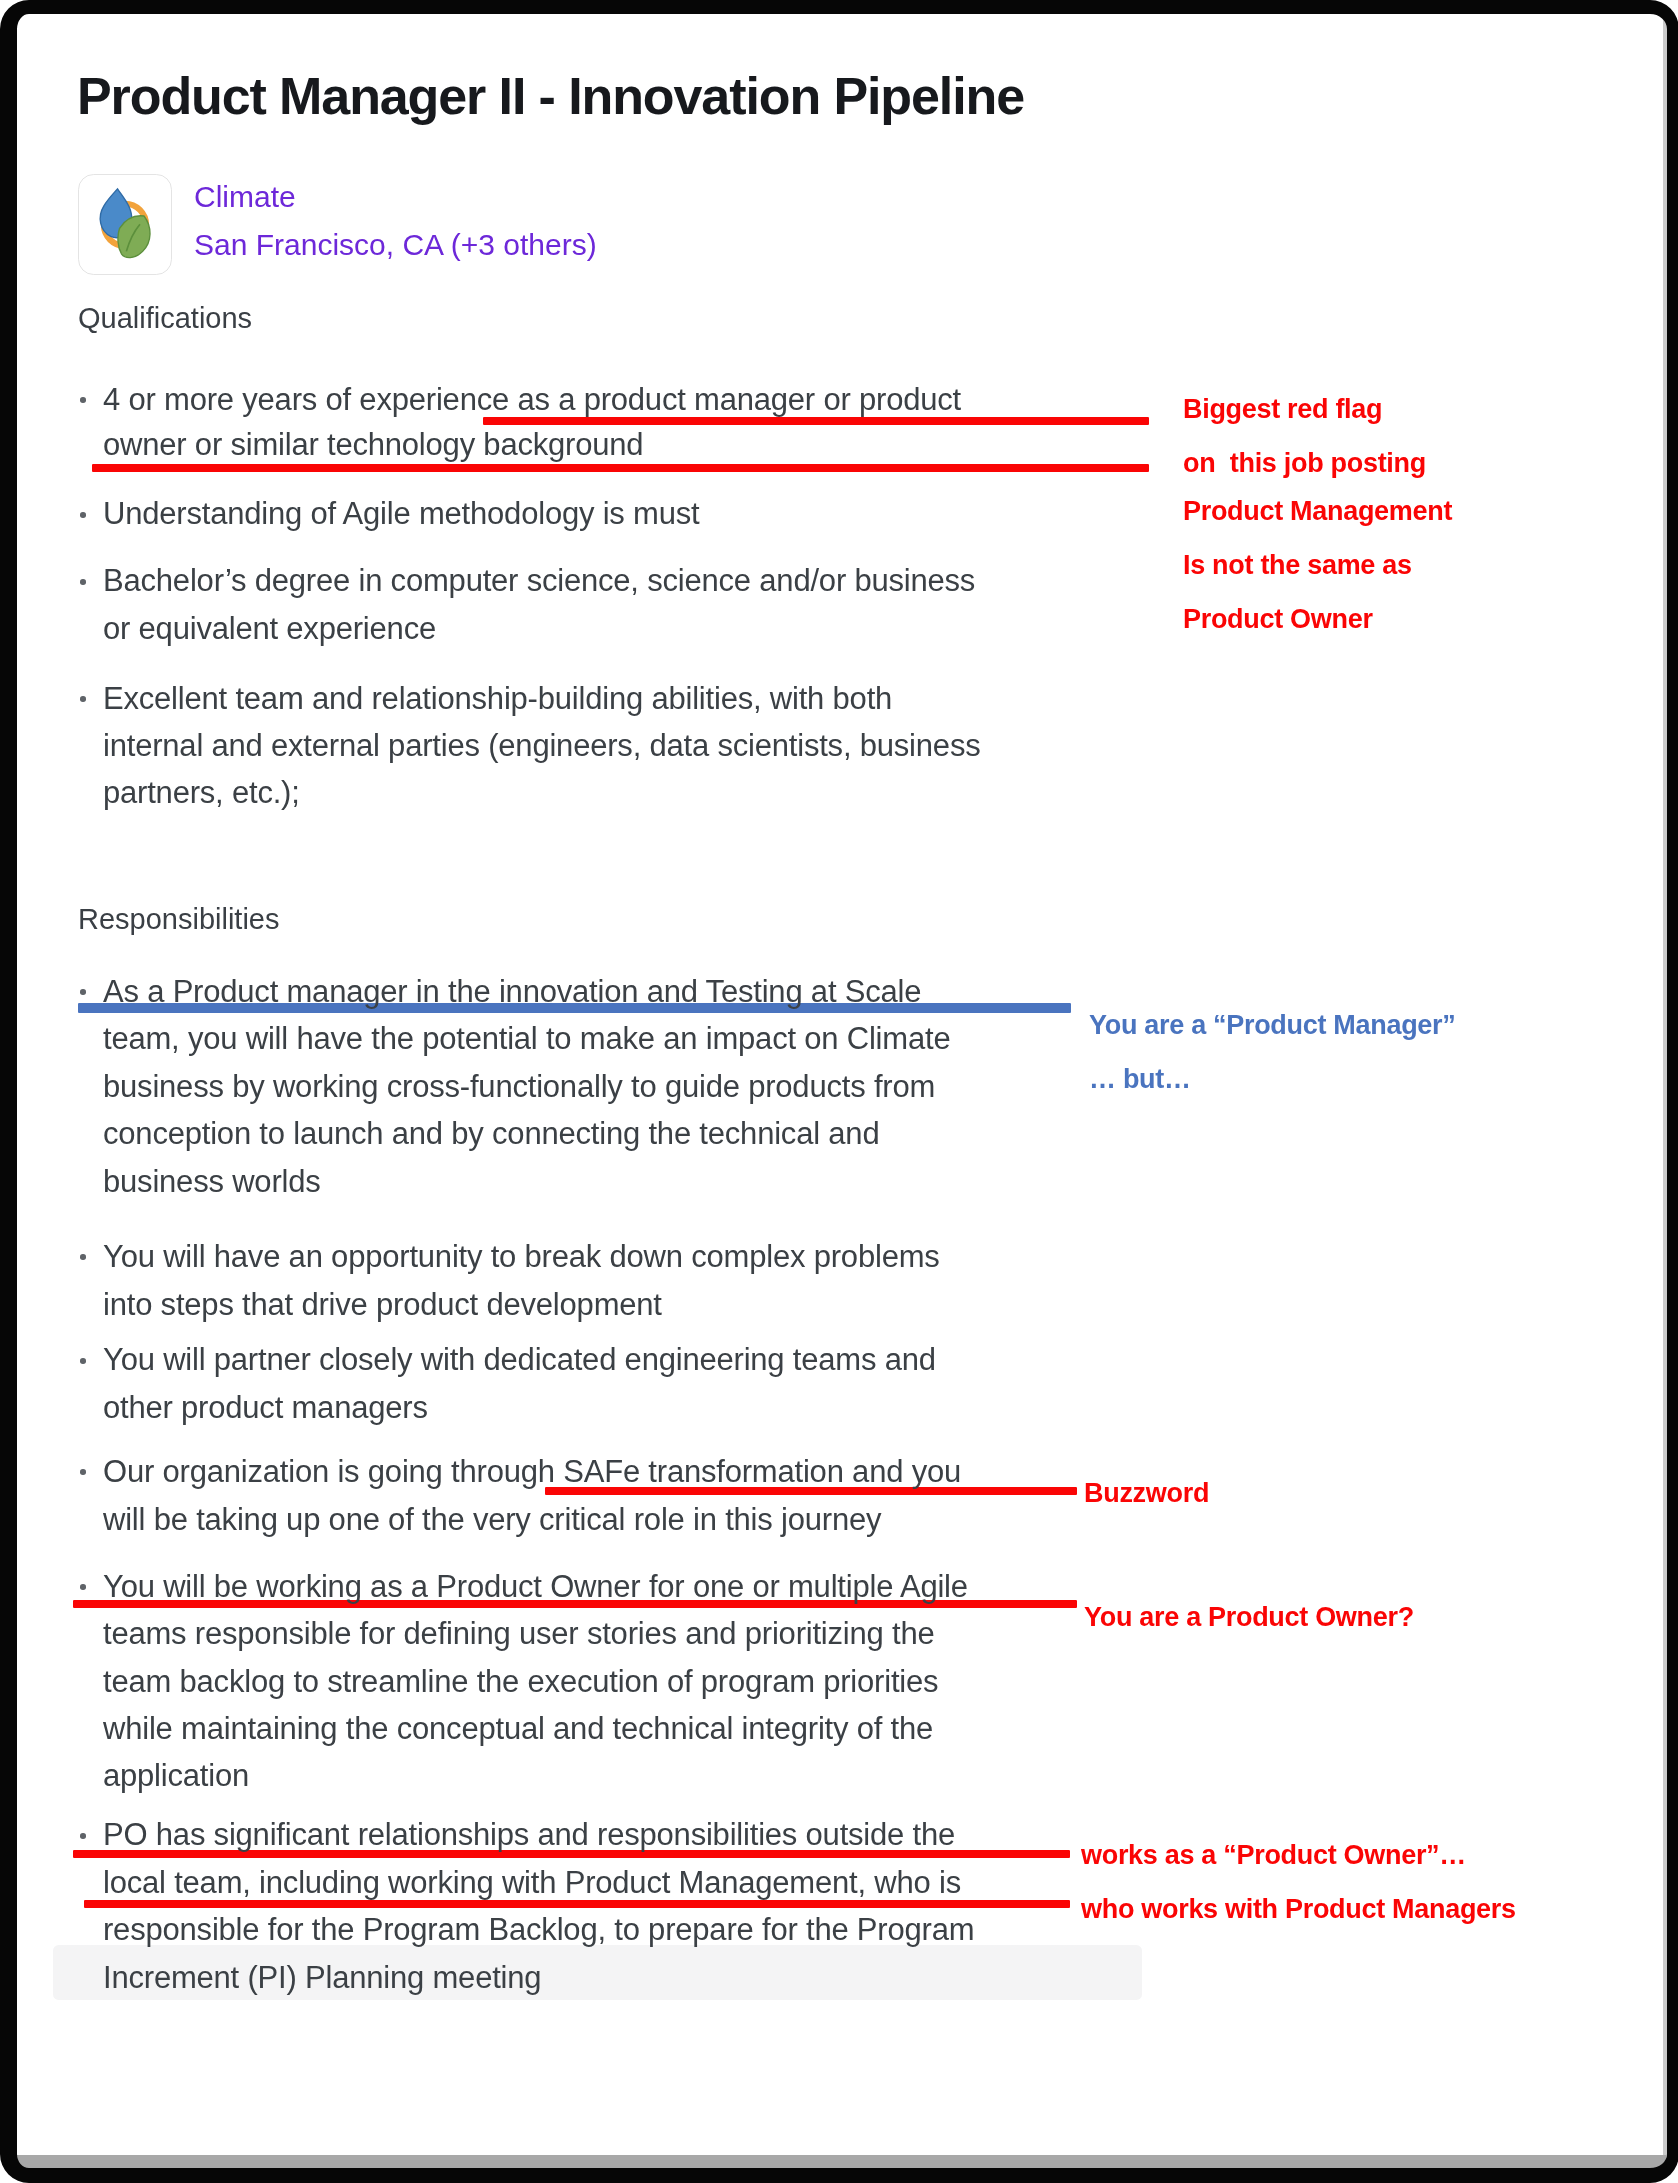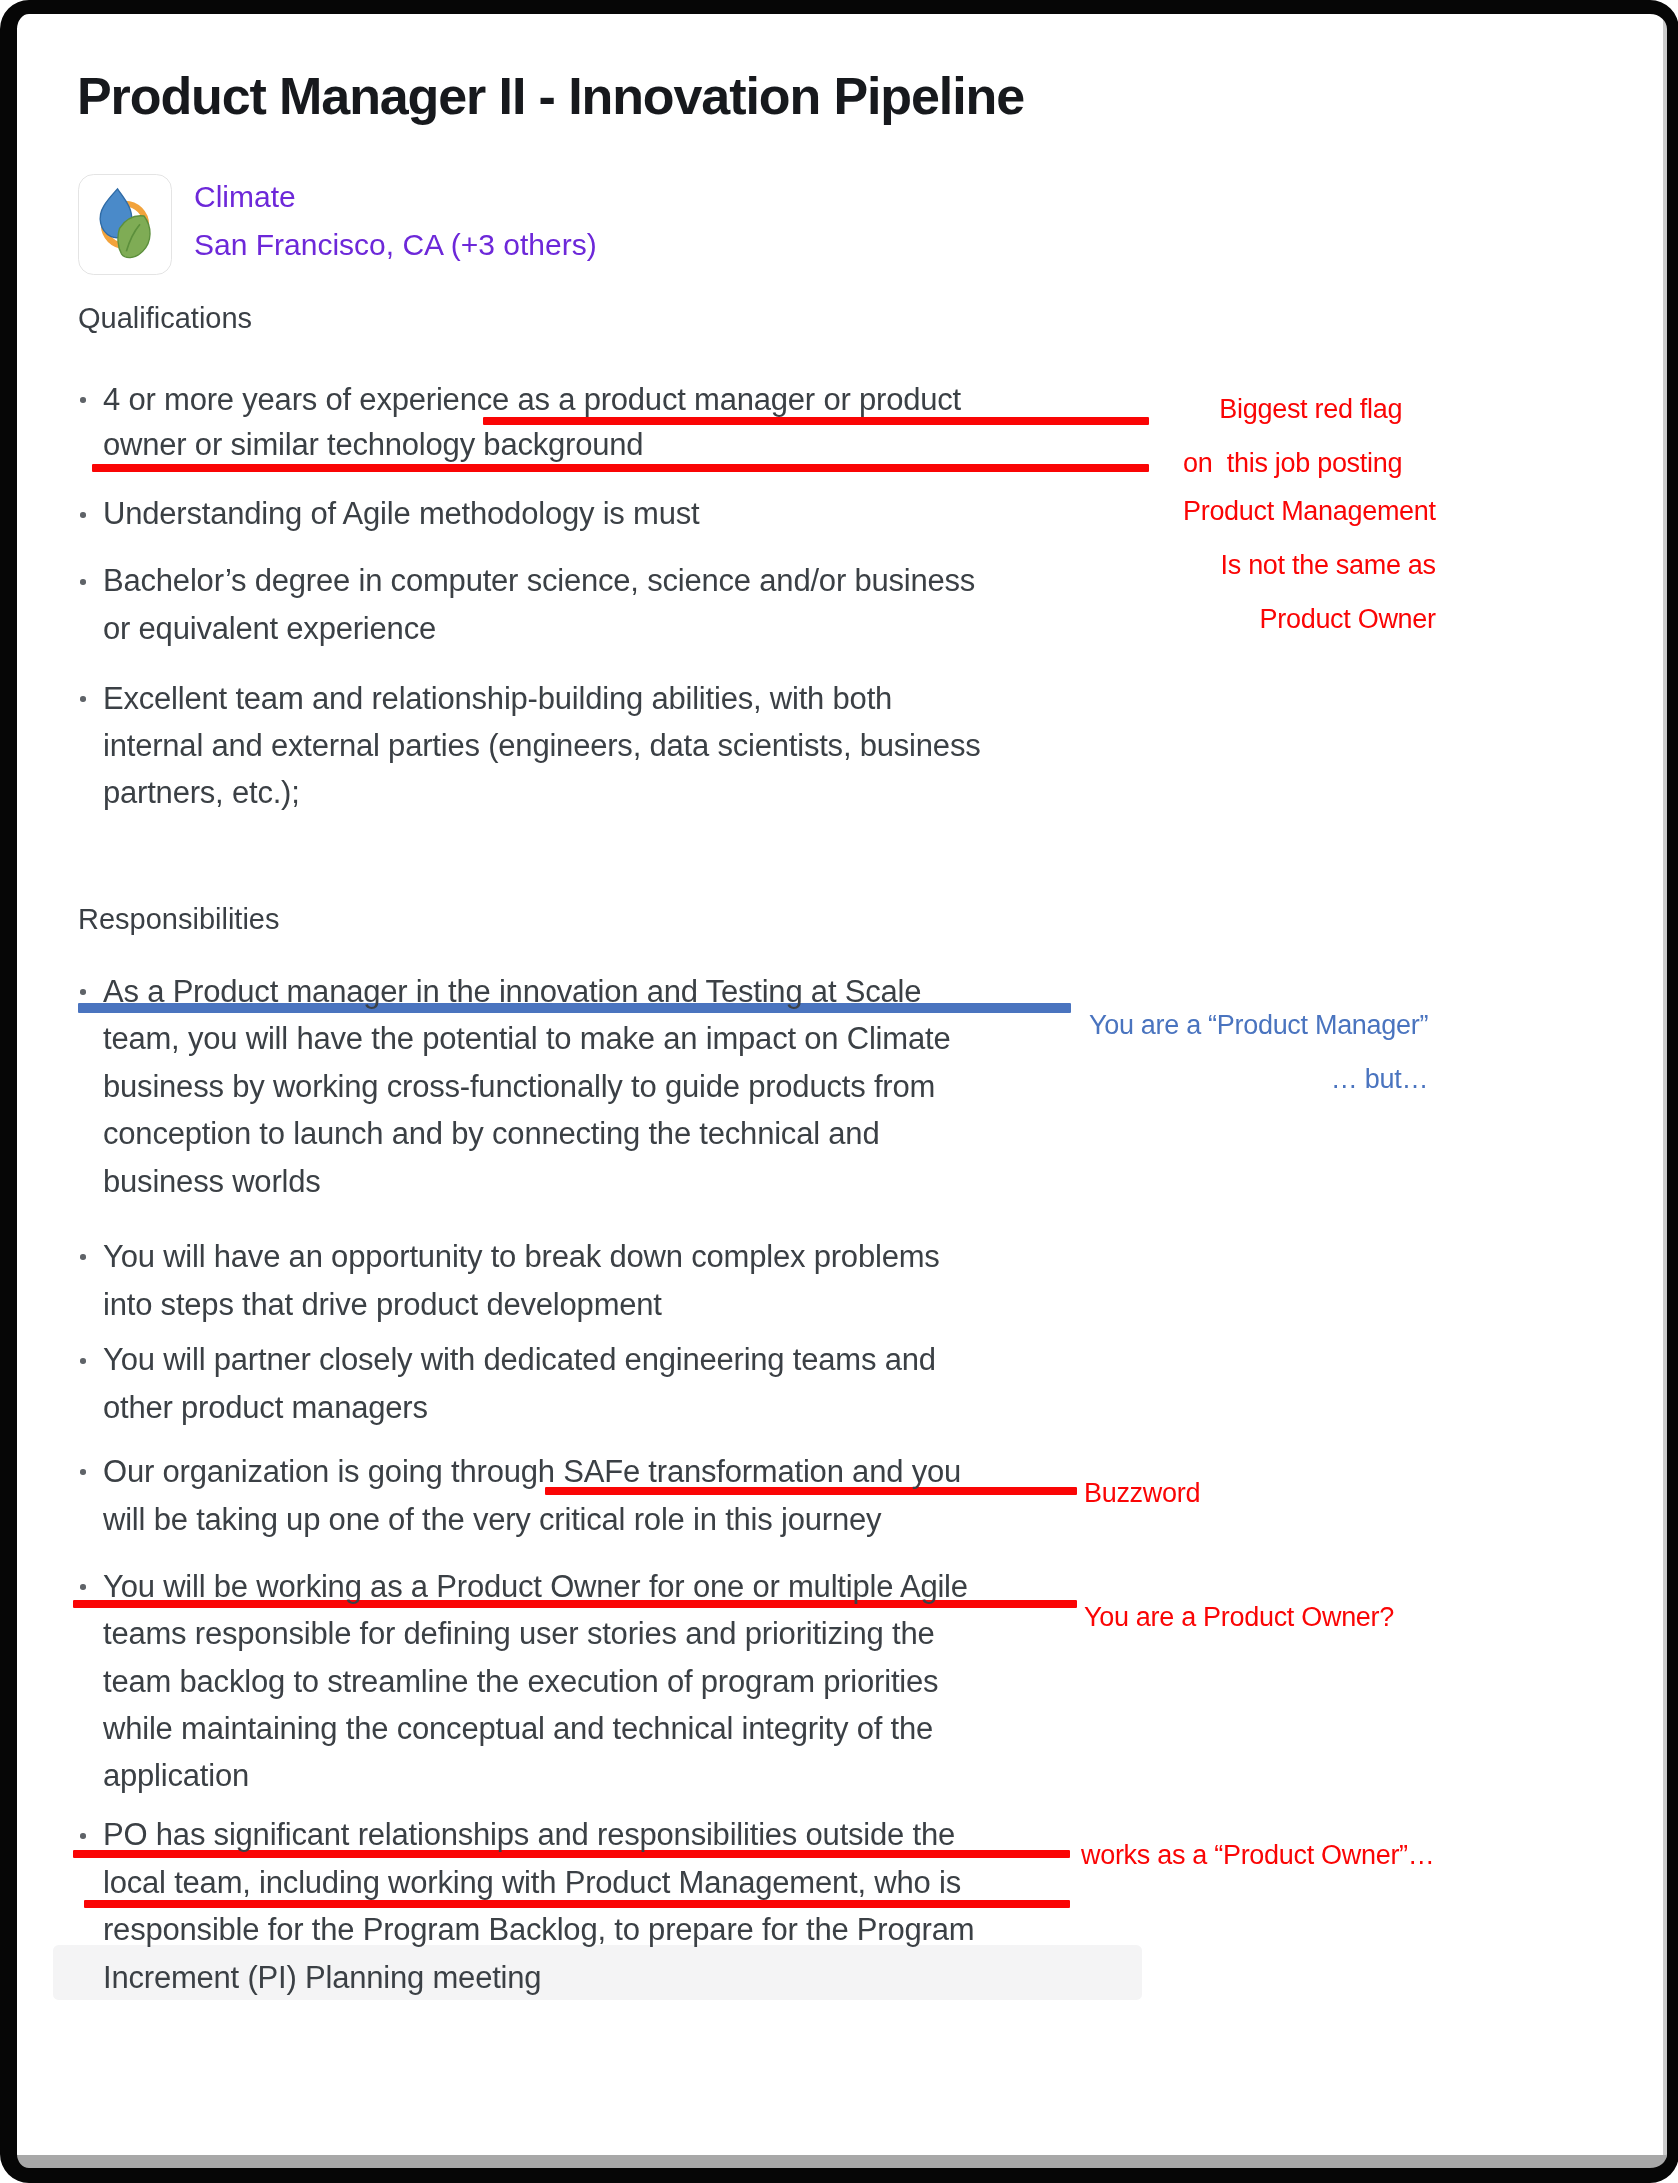--- a/index.html
+++ b/index.html
@@ -40,21 +40,21 @@
     color:#3b4045; white-space:pre; z-index:10;
   }
   .dot {
     position:absolute; left:80px; width:5.6px; height:5.6px; border-radius:50%;
     background:#5f6368; z-index:10;
   }
   .ul { position:absolute; z-index:5; border-radius:1.1px; }
   .ul-red  { background:#fa0505; height:7.8px; }
   .ul-blue { background:#4a74bf; height:10px; }
 
-  .ann { position:absolute; font-weight:400; letter-spacing:-0.3px; white-space:pre; z-index:10;text-align:right; }
+  .ann { position:absolute; font-weight:700; letter-spacing:-0.3px; white-space:pre; z-index:10; }
   .ann-red  { color:#fa0505; }
   .ann-blue { color:#4a74bf; }
   .ann .al { font-size:27px; line-height:34px; }
   .ann.tight .al { line-height:34px; }
 
   .fade-band {
     position:absolute; left:53px; top:1945px; width:1089px; height:55px;
     background:#f4f4f5; border-radius:5.6px; z-index:1;
   }
 </style>
@@ -159,20 +159,21 @@
   <div class="ann ann-red" style="left:1084px; top:1456px">
     <div class="al">Buzzword</div>
   </div>
 
   <div class="ann ann-red" style="left:1084px; top:1580px">
     <div class="al">You are a Product Owner?</div>
   </div>
 
   <div class="ann ann-red tight" style="left:1081px; top:1818px">
     <div class="al">works as a “Product Owner”…</div>
+    <div class="al">who works with Product Managers</div>
   </div>
 
   <div class="edge-right"></div>
   <div class="edge-bottom"></div>
   <div class="frame"></div>
 
 </div>
 
 
 </body></html>

